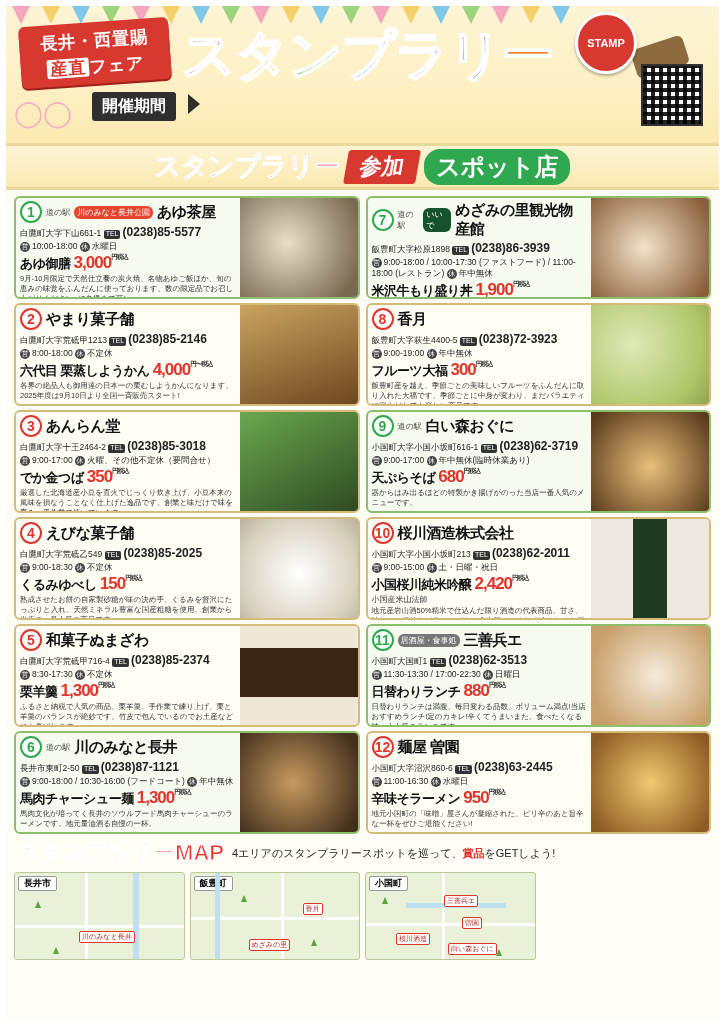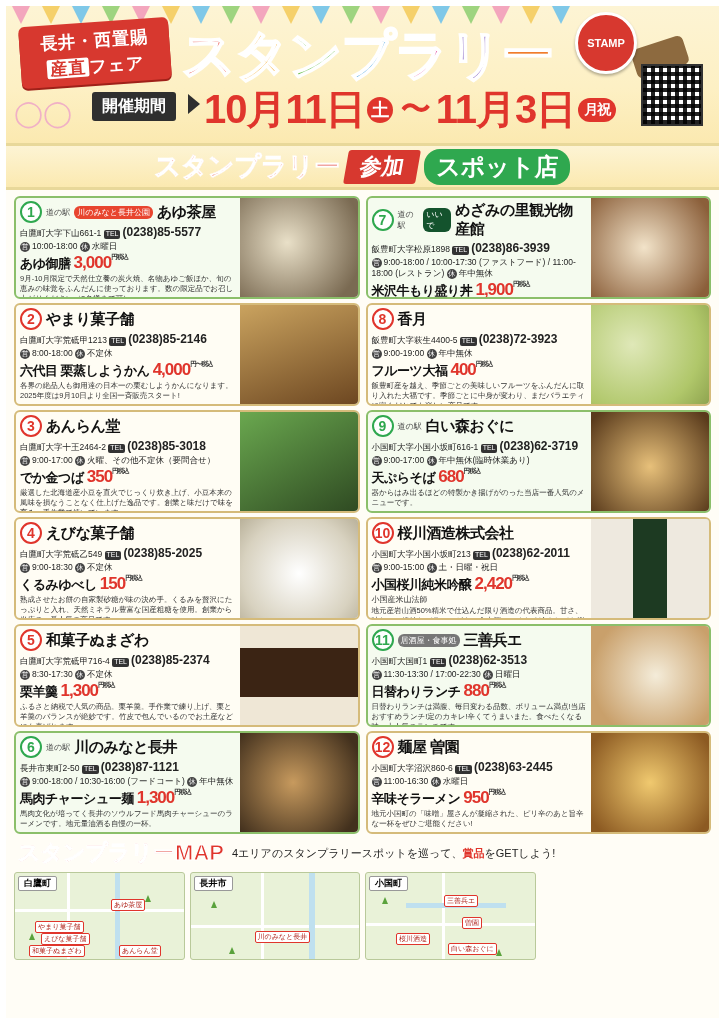--- a/index.html
+++ b/index.html
@@ -233,27 +233,20 @@
 
     <div class="balloons">◯◯</div>
 
     <div class="title-main">
       <span class="t1">ス</span><span class="t2">タ</span><span class="t3">ン</span><span class="t4">プ</span><span class="t5">ラ</span><span class="t6">リ</span><span class="t7">ー</span>
     </div>
 
     <div class="period-tag">開催期間</div>
     <div class="period-tri"></div>
 
-    <div class="dates">
-      <span>10月11日</span>
-      <span class="sub">土</span>
-      <span class="tilde">〜</span>
-      <span>11月3日</span>
-      <span class="sub2">月祝</span>
-    </div>
 
     <div class="stamp-handle"></div>
     <div class="stamp-circle">STAMP</div>
     <div class="qr"></div>
   </div>
 
   <div class="section-head">
     <div class="sh-part1">スタンプラリー</div>
     <div class="sh-ribbon">参加</div>
     <div class="sh-part3">スポット店</div>
@@ -351,21 +344,21 @@
         <div class="addr">
           <span>飯豊町大字萩生4400-5</span>
           <span class="tel-ic">TEL</span><span class="tel">(0238)72-3923</span>
         </div>
         <div class="hours">
           <span class="ic">営</span><span>9:00-19:00</span>
           <span class="ic">休</span><span>年中無休</span>
         </div>
         <div class="item-line">
           <div class="item-name">フルーツ大福</div>
-          <div class="item-price"><span>400</span><span class="tax">円税込</span></div>
+          <div class="item-price"><span>300</span><span class="tax">円税込</span></div>
         </div>
         <div class="desc">飯豊町産を越え、季節ごとの美味しいフルーツをふんだんに取り入れた大福です。季節ごとに中身が変わり、まだバラエティに富んだとても楽しい商品です。</div>
       </div>
       <div class="card-photo">
         <div class="ph" style="background:radial-gradient(circle at 35% 40%,#dfe8b8,#b0c76a 70%,#8fa44f)"></div>
       </div>
     </div>
 
     <div class="card beige">
       <div class="card-info">
@@ -575,45 +568,41 @@
 
   <div class="map-head">
     <div class="map-title">スタンプラリーMAP</div>
     <div class="map-sub">
       <span>4エリアのスタンプラリースポットを巡って、</span><b>賞品</b><span>をGETしよう!</span>
     </div>
   </div>
 
   <div class="maps">
 
-    <div class="map-box">
-      <div class="map-label">白鷹町</div>
-      <div class="road" style="left:0;top:36px;width:100%;height:3px;"></div>
-      <div class="road" style="left:52px;top:0;width:3px;height:100%;"></div>
-      <div class="river" style="left:100px;top:0;width:5px;height:100%;"></div>
-      <div class="tree" style="left:14px;top:60px"></div>
-      <div class="tree" style="left:28px;top:70px"></div>
-      <div class="tree" style="left:130px;top:22px"></div>
-      <div class="pin" style="left:96px;top:26px">あゆ茶屋</div>
-      <div class="pin" style="left:20px;top:48px">やまり菓子舗</div>
-      <div class="pin" style="left:26px;top:60px">えびな菓子舗</div>
-      <div class="pin" style="left:14px;top:72px">和菓子ぬまざわ</div>
-      <div class="pin" style="left:104px;top:72px">あんらん堂</div>
-    </div>
 
     <div class="map-box">
       <div class="map-label">長井市</div>
       <div class="road" style="left:0;top:52px;width:100%;height:3px;"></div>
       <div class="road" style="left:70px;top:0;width:3px;height:100%;"></div>
       <div class="river" style="left:118px;top:0;width:6px;height:100%;"></div>
       <div class="tree" style="left:20px;top:28px"></div>
       <div class="tree" style="left:38px;top:74px"></div>
       <div class="pin" style="left:64px;top:58px">川のみなと長井</div>
     </div>
 
+    <div class="map-box">
+      <div class="map-label">飯豊町</div>
+      <div class="road" style="left:0;top:44px;width:100%;height:3px;"></div>
+      <div class="road" style="left:90px;top:0;width:3px;height:100%;"></div>
+      <div class="river" style="left:24px;top:0;width:5px;height:100%;"></div>
+      <div class="tree" style="left:50px;top:22px"></div>
+      <div class="tree" style="left:120px;top:66px"></div>
+      <div class="pin" style="left:58px;top:66px">めざみの里</div>
+      <div class="pin" style="left:112px;top:30px">香月</div>
+    </div>
 
     <div class="map-box">
       <div class="map-label">小国町</div>
       <div class="road" style="left:0;top:50px;width:100%;height:3px;"></div>
       <div class="road" style="left:76px;top:0;width:3px;height:100%;"></div>
       <div class="river" style="left:40px;top:30px;width:100px;height:5px;"></div>
       <div class="tree" style="left:16px;top:24px"></div>
       <div class="tree" style="left:130px;top:76px"></div>
       <div class="pin" style="left:78px;top:22px">三善兵エ</div>
       <div class="pin" style="left:96px;top:44px">曽園</div>

